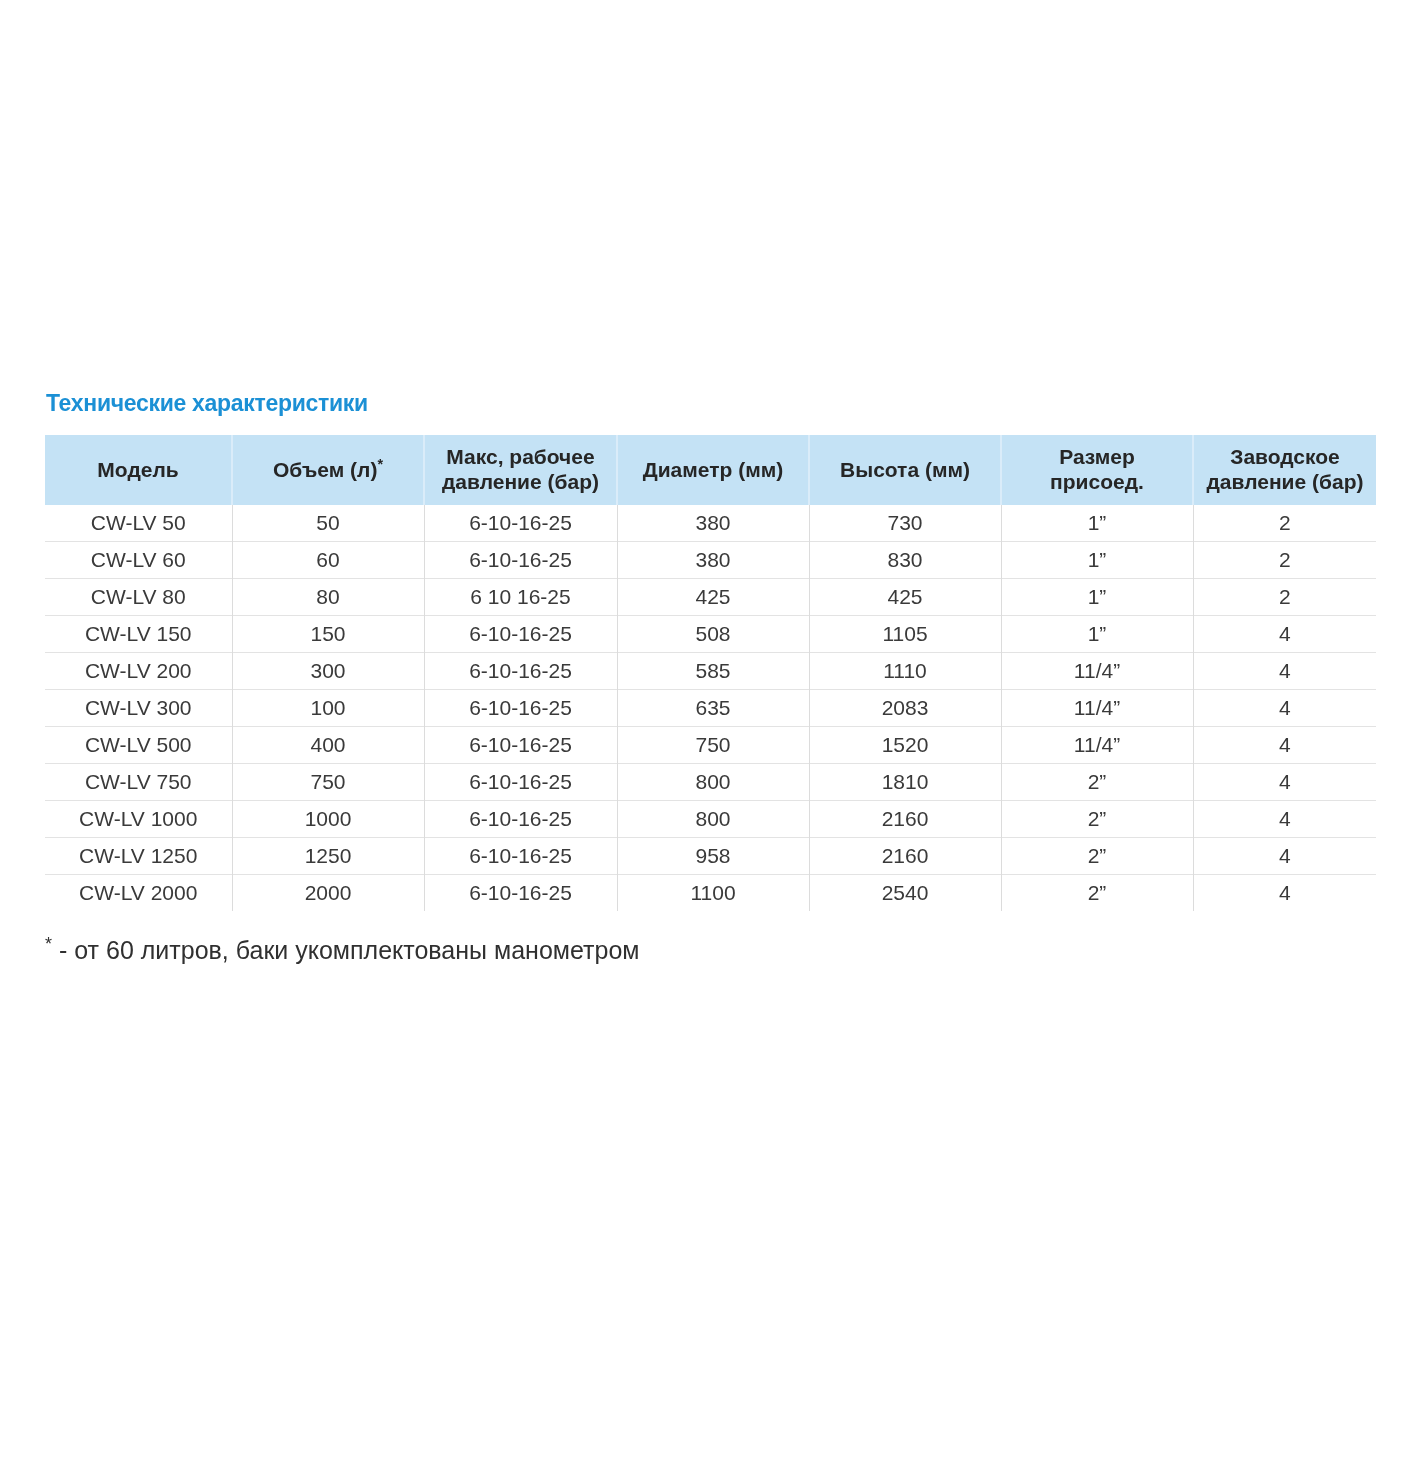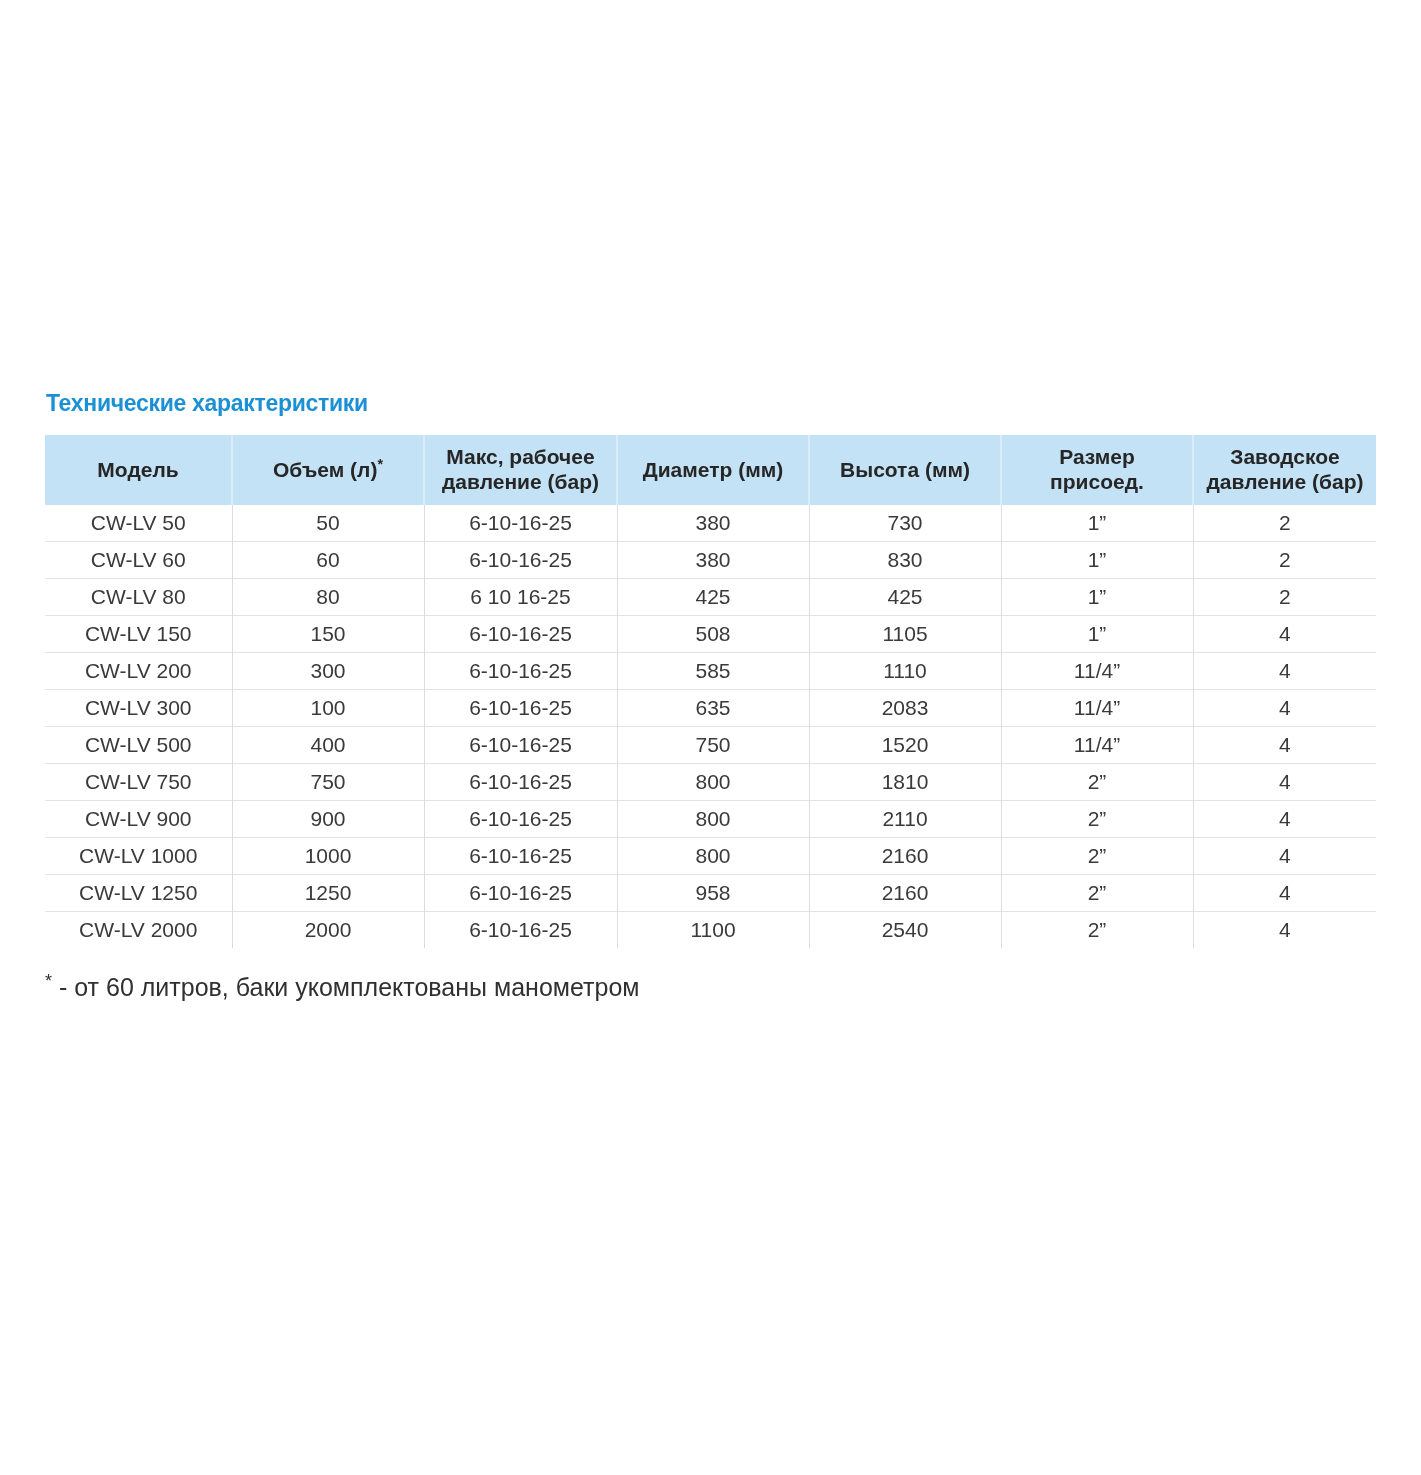--- a/index.html
+++ b/index.html
@@ -169,29 +169,20 @@
       <tr>
         <td>CW-LV 750</td>
         <td>750</td>
         <td>6-10-16-25</td>
         <td>800</td>
         <td>1810</td>
         <td>2”</td>
         <td>4</td>
       </tr>
       <tr>
-        <td>CW-LV 900</td>
-        <td>900</td>
-        <td>6-10-16-25</td>
-        <td>800</td>
-        <td>2110</td>
-        <td>2”</td>
-        <td>4</td>
-      </tr>
-      <tr>
         <td>CW-LV 1000</td>
         <td>1000</td>
         <td>6-10-16-25</td>
         <td>800</td>
         <td>2160</td>
         <td>2”</td>
         <td>4</td>
       </tr>
       <tr>
         <td>CW-LV 1250</td>

